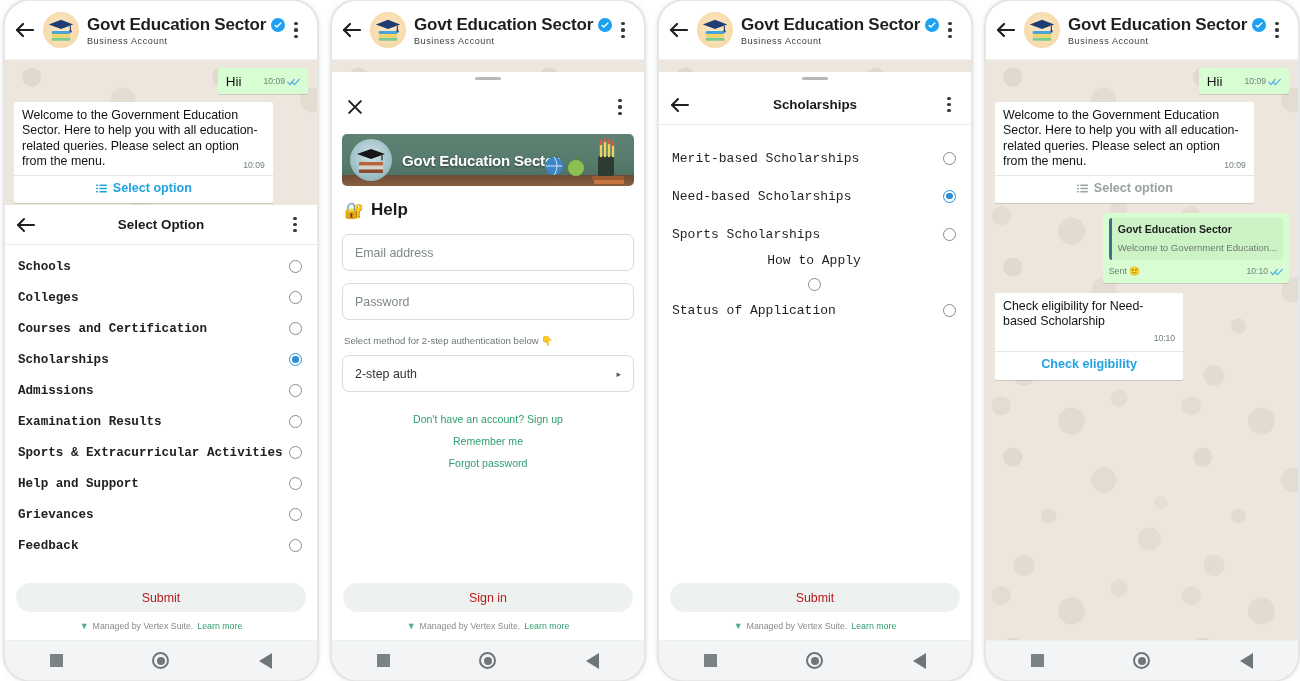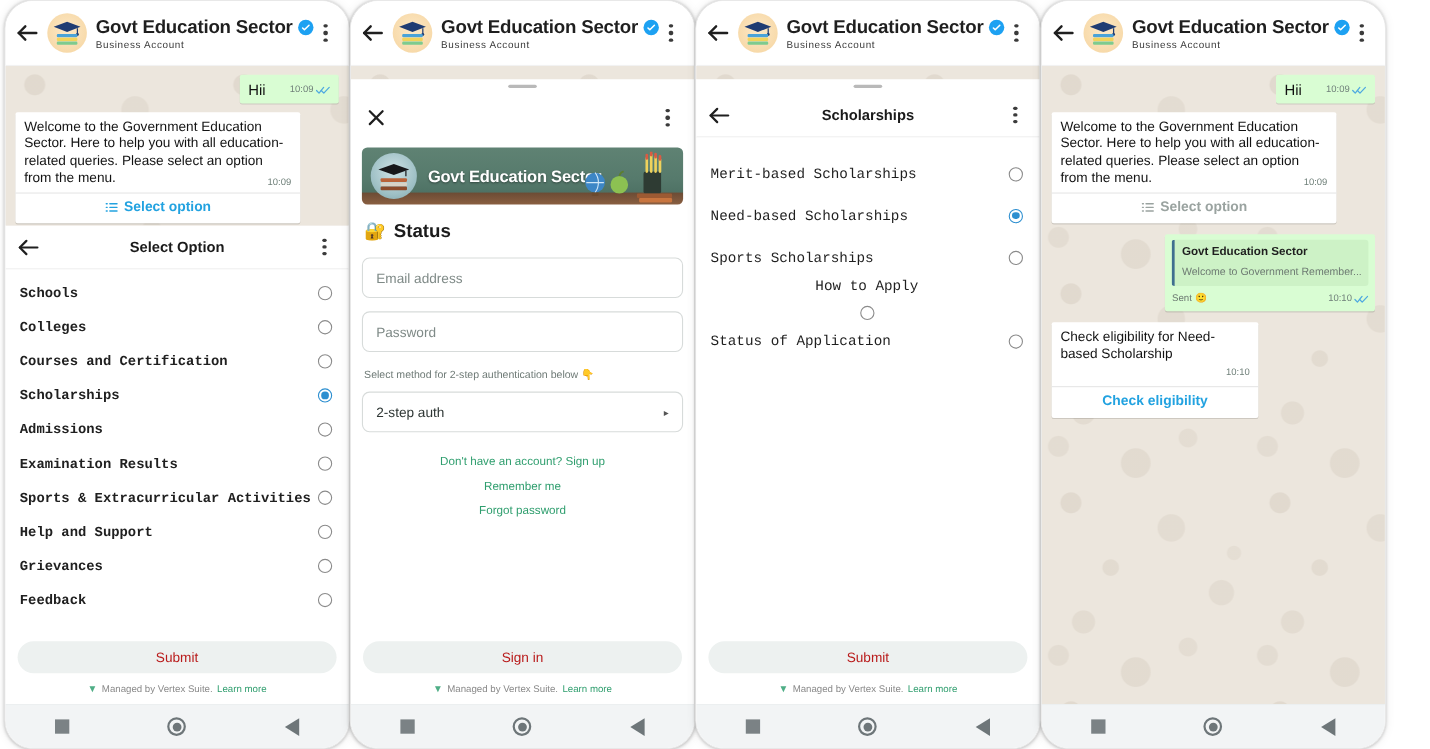--- a/index.html
+++ b/index.html
@@ -7,20 +7,21 @@
     width: 1300px; height: 681px;
     background: #ffffff;
     font-family: "Liberation Sans", sans-serif;
     overflow: hidden;
   }
   .stage {
     position: relative;
     width: 1300px; height: 681px;
     background: #ffffff;
     display: flex;
+    gap: 13px;
     padding: 0 0 0 4px;
   }
 
   
   .phone {
     position: relative;
     width: 314px; height: 681px;
     background: #ffffff;
     border-radius: 26px;
     border: 1px solid #e8e8e8;
@@ -525,21 +526,21 @@
             <path d="M65 6 l0-3 M69 3 l0-3 M73 5 l0-3 M77 7 l0-3" stroke="#d95b43" stroke-width="2.4" stroke-linecap="round"></path>
             <rect x="56" y="38" width="32" height="4" rx="1" fill="#9c5a33"></rect>
             <rect x="58" y="42" width="30" height="4" rx="1" fill="#c8753f"></rect>
           </svg>
         </div>
       </div>
 
       <div class="login-body">
         <div class="login-title">
           <span class="lock">🔐</span>
-          <span>Status</span>
+          <span>Help</span>
         </div>
         <div class="field">
             <span>Email address</span>
           </div>
         <div class="field">
             <span>Password</span>
           </div>
         <div class="hint">Select method for 2-step authentication below 👇</div>
         <div class="select-field">
           <span>2-step auth</span>
@@ -729,21 +730,21 @@
             <svg viewBox="0 0 16 16" fill="none" stroke="#9aa3a0" stroke-width="1.6" stroke-linecap="round">
                 <path d="M2 4h1M6 4h8M2 8h1M6 8h8M2 12h1M6 12h8"></path>
               </svg>
             <span>Select option</span>
           </div>
         </div>
 
         <div class="bubble out sq" style="margin-top:10px;max-width:84%;padding:5px 6px 3px 6px;">
           <div class="quote">
             <div class="quote-name">Govt Education Sector</div>
-            <div class="quote-text">Welcome to Government Remember...</div>
+            <div class="quote-text">Welcome to Government Education...</div>
           </div>
           <div class="sent-row">
             <span class="sent-label">
               <span>Sent</span>
               <span>🙂</span>
             </span>
             <span class="meta">
               <span>10:10</span>
               <svg class="ticks" viewBox="0 0 18 12" fill="none" stroke="#4fa9e0" stroke-width="1.6" stroke-linecap="round" stroke-linejoin="round">
                   <path d="M1 7l3.2 3.4L10 3.2"></path>

